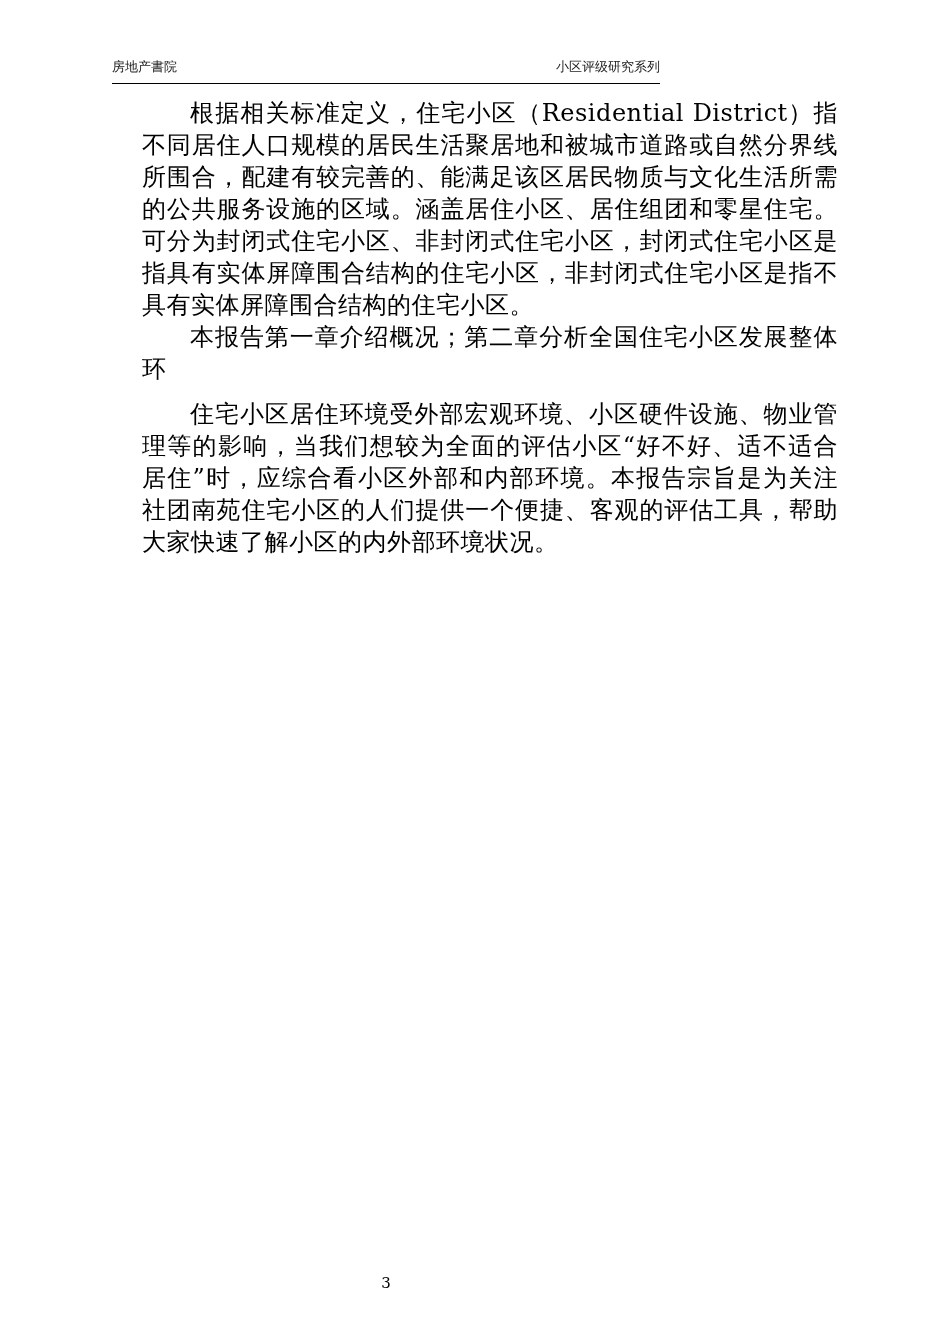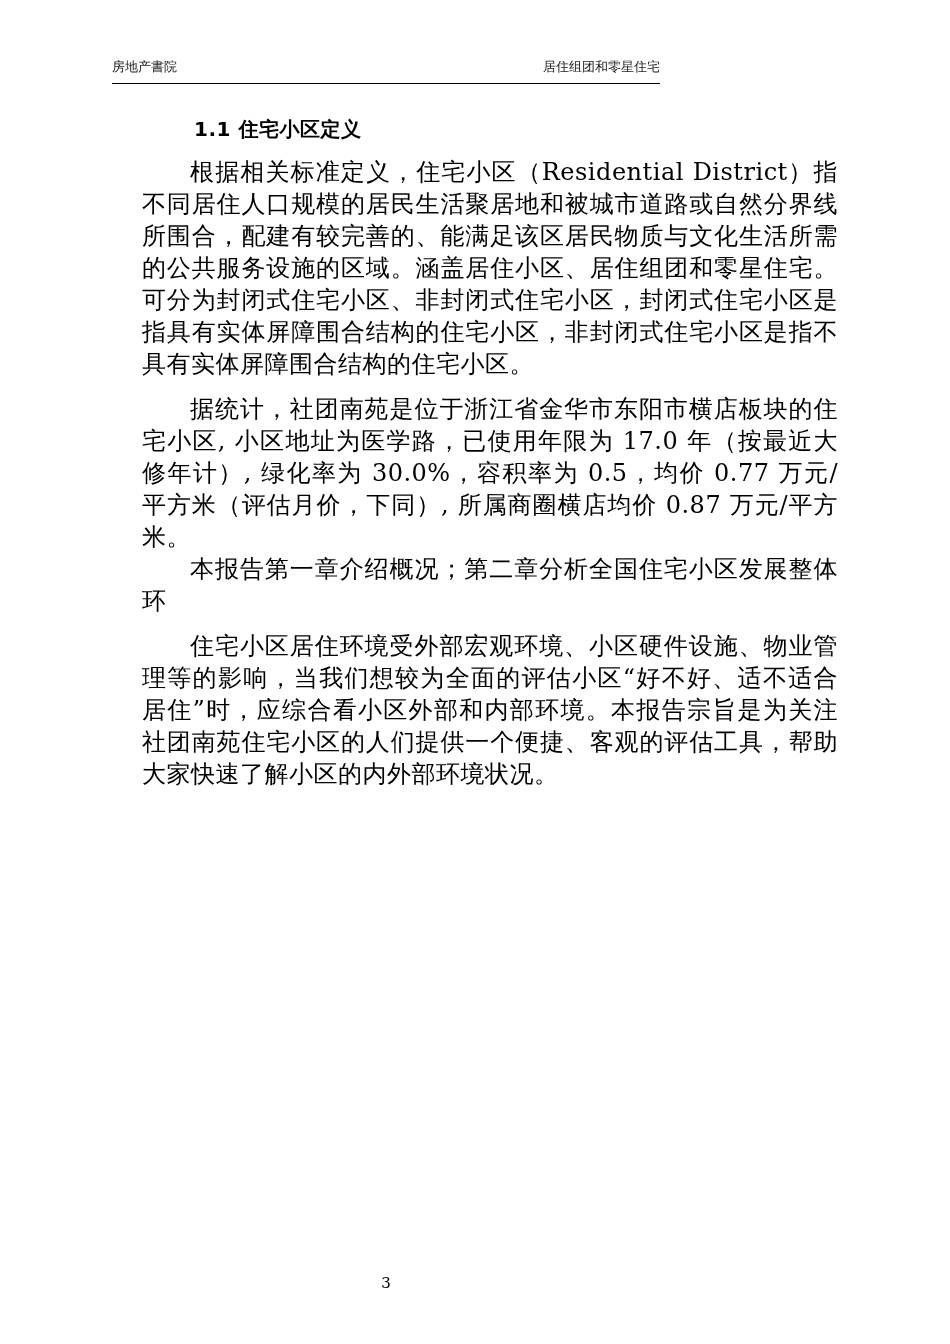--- a/index.html
+++ b/index.html
@@ -67,28 +67,26 @@
     font-family: "DejaVu Serif", "Liberation Serif", serif;
   }
 </style>
 </head>
 <body>
 
 <div class="page">
 
   <div class="page-header">
     <span>房地产書院</span>
-    <span>居住组团和零星住宅</span>
+    <span>小区评级研究系列</span>
   </div>
 
 
-  <h2 class="sec-heading">1.1 住宅小区定义</h2>
   <p class="para">根据相关标准定义，住宅小区（Residential District）指不同居住人口规模的居民生活聚居地和被城市道路或自然分界线所围合，配建有较完善的、能满足该区居民物质与文化生活所需的公共服务设施的区域。涵盖居住小区、居住组团和零星住宅。可分为封闭式住宅小区、非封闭式住宅小区，封闭式住宅小区是指具有实体屏障围合结构的住宅小区，非封闭式住宅小区是指不具有实体屏障围合结构的住宅小区。</p>
 
-  <p class="para">据统计，社团南苑是位于浙江省金华市东阳市横店板块的住宅小区, 小区地址为医学路，已使用年限为 17.0 年（按最近大修年计）, 绿化率为 30.0%，容积率为 0.5，均价 0.77 万元/平方米（评估月价，下同）, 所属商圈横店均价 0.87 万元/平方米。</p>
 
   <p class="para last">本报告第一章介绍概况；第二章分析全国住宅小区发展整体环</p>
   <p class="para">住宅小区居住环境受外部宏观环境、小区硬件设施、物业管理等的影响，当我们想较为全面的评估小区“好不好、适不适合居住”时，应综合看小区外部和内部环境。本报告宗旨是为关注社团南苑住宅小区的人们提供一个便捷、客观的评估工具，帮助大家快速了解小区的内外部环境状况。</p>
 
   <div class="page-footer">
     <span>3</span>
   </div>
 
 </div>
 

